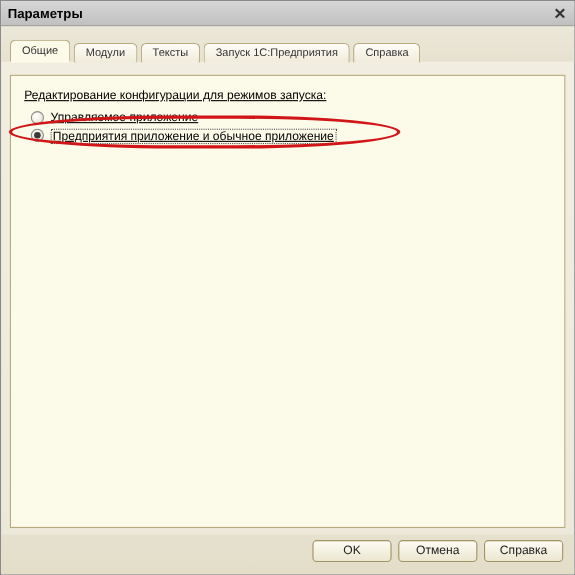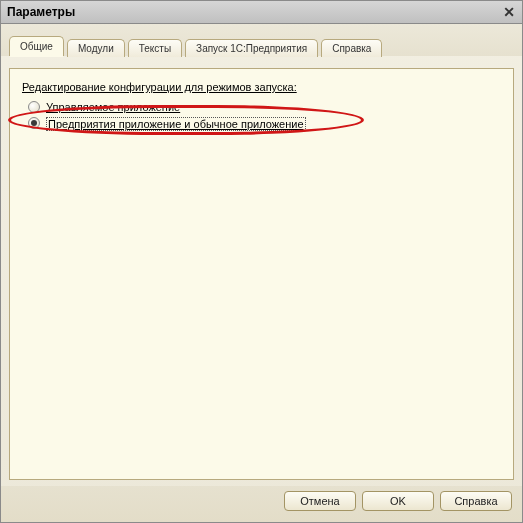--- a/index.html
+++ b/index.html
@@ -129,23 +129,23 @@
     <div class="radio-row">
       <span class="radio checked"></span>
       <span class="opt-label selected">Предприятия приложение и обычное приложение</span>
     </div>
 
     <div class="highlight-ellipse" style="left:-2px;top:36px;width:350px;height:24px;"></div>
   </div>
 
   <div class="buttonbar">
     <div class="btn">
-      <span>Отмена</span>
+      <span>OK</span>
     </div>
     <div class="btn">
-      <span>OK</span>
+      <span>Отмена</span>
     </div>
     <div class="btn">
       <span>Справка</span>
     </div>
   </div>
 
 </div>
 
 </body></html>

